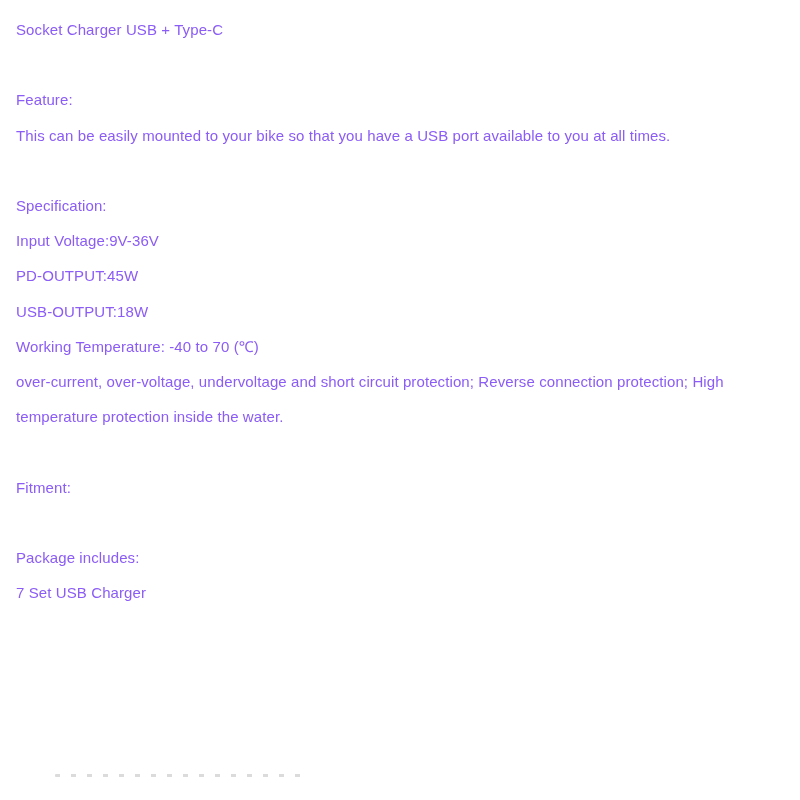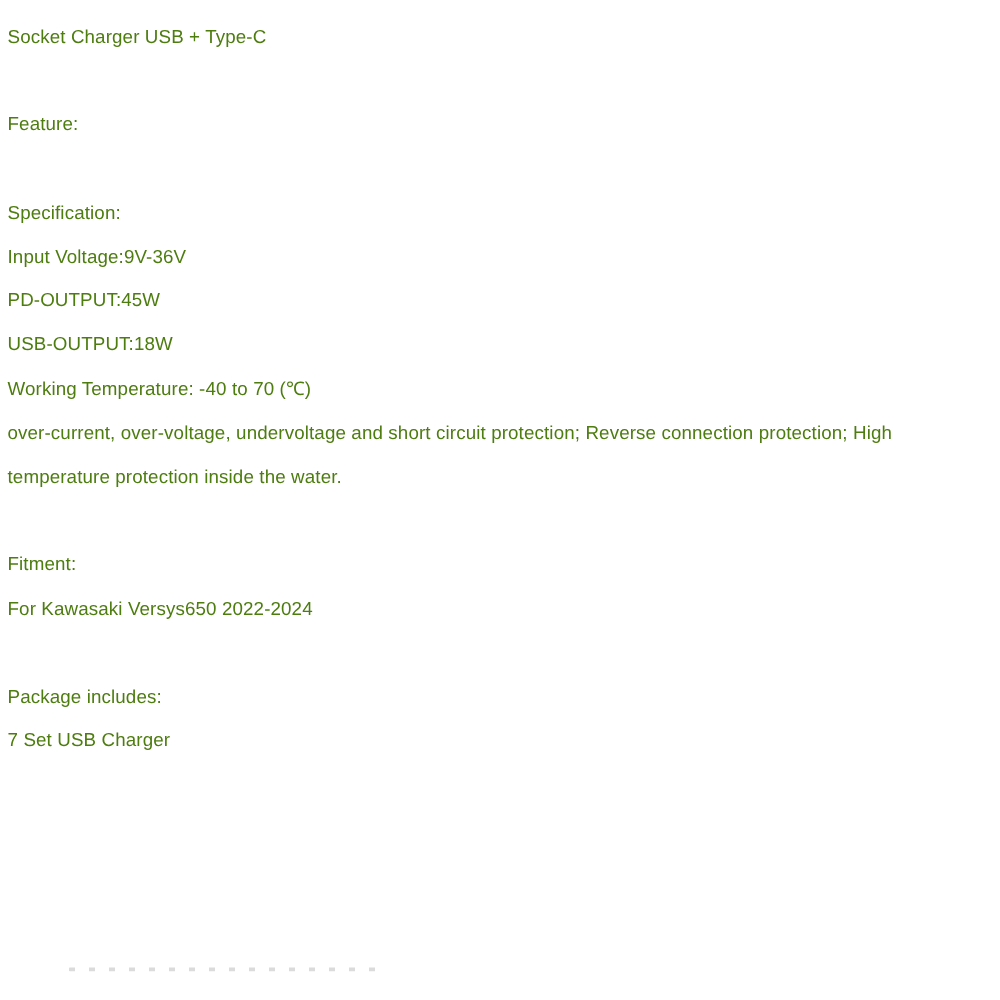--- a/index.html
+++ b/index.html
@@ -5,24 +5,24 @@
   html, body {
     margin: 0;
     padding: 0;
     background: #ffffff;
   }
   .page {
     position: relative;
     width: 800px;
     height: 800px;
     box-sizing: border-box;
-    padding: 12px 18px 0 6px;
+    padding: 12px 18px 0 16px;
     overflow: hidden;
     background: #ffffff;
-    color: #4d7c0f;
+    color: #8b5cf6;
     font-family: "Liberation Sans", sans-serif;
   }
   .line {
     font-size: 15px;
     line-height: 35.2px;
     white-space: nowrap;
     letter-spacing: 0.1px;
   }
   .gap {
     height: 35.2px;
@@ -44,35 +44,35 @@
 </head>
 <body>
 
 <main class="page">
 
   <div class="line">Socket Charger USB + Type-C</div>
 
   <div class="gap"></div>
 
   <div class="line">Feature:</div>
+  <div class="line">This can be easily mounted to your bike so that you have a USB port available to you at all times.</div>
 
   <div class="gap"></div>
 
   <div class="line">Specification:</div>
   <div class="line">Input Voltage:9V-36V</div>
   <div class="line">PD-OUTPUT:45W</div>
   <div class="line">USB-OUTPUT:18W</div>
   <div class="line">Working Temperature: -40 to 70 (℃)</div>
   <div class="line">over-current, over-voltage, undervoltage and short circuit protection; Reverse connection protection; High</div>
   <div class="line">temperature protection inside the water.</div>
 
   <div class="gap"></div>
 
   <div class="line">Fitment:</div>
-  <div class="line">For Kawasaki Versys650 2022-2024</div>
 
   <div class="gap"></div>
 
   <div class="line">Package includes:</div>
   <div class="line">7 Set USB Charger</div>
 
   <div class="clipped-artifact"></div>
 
 </main>
 

